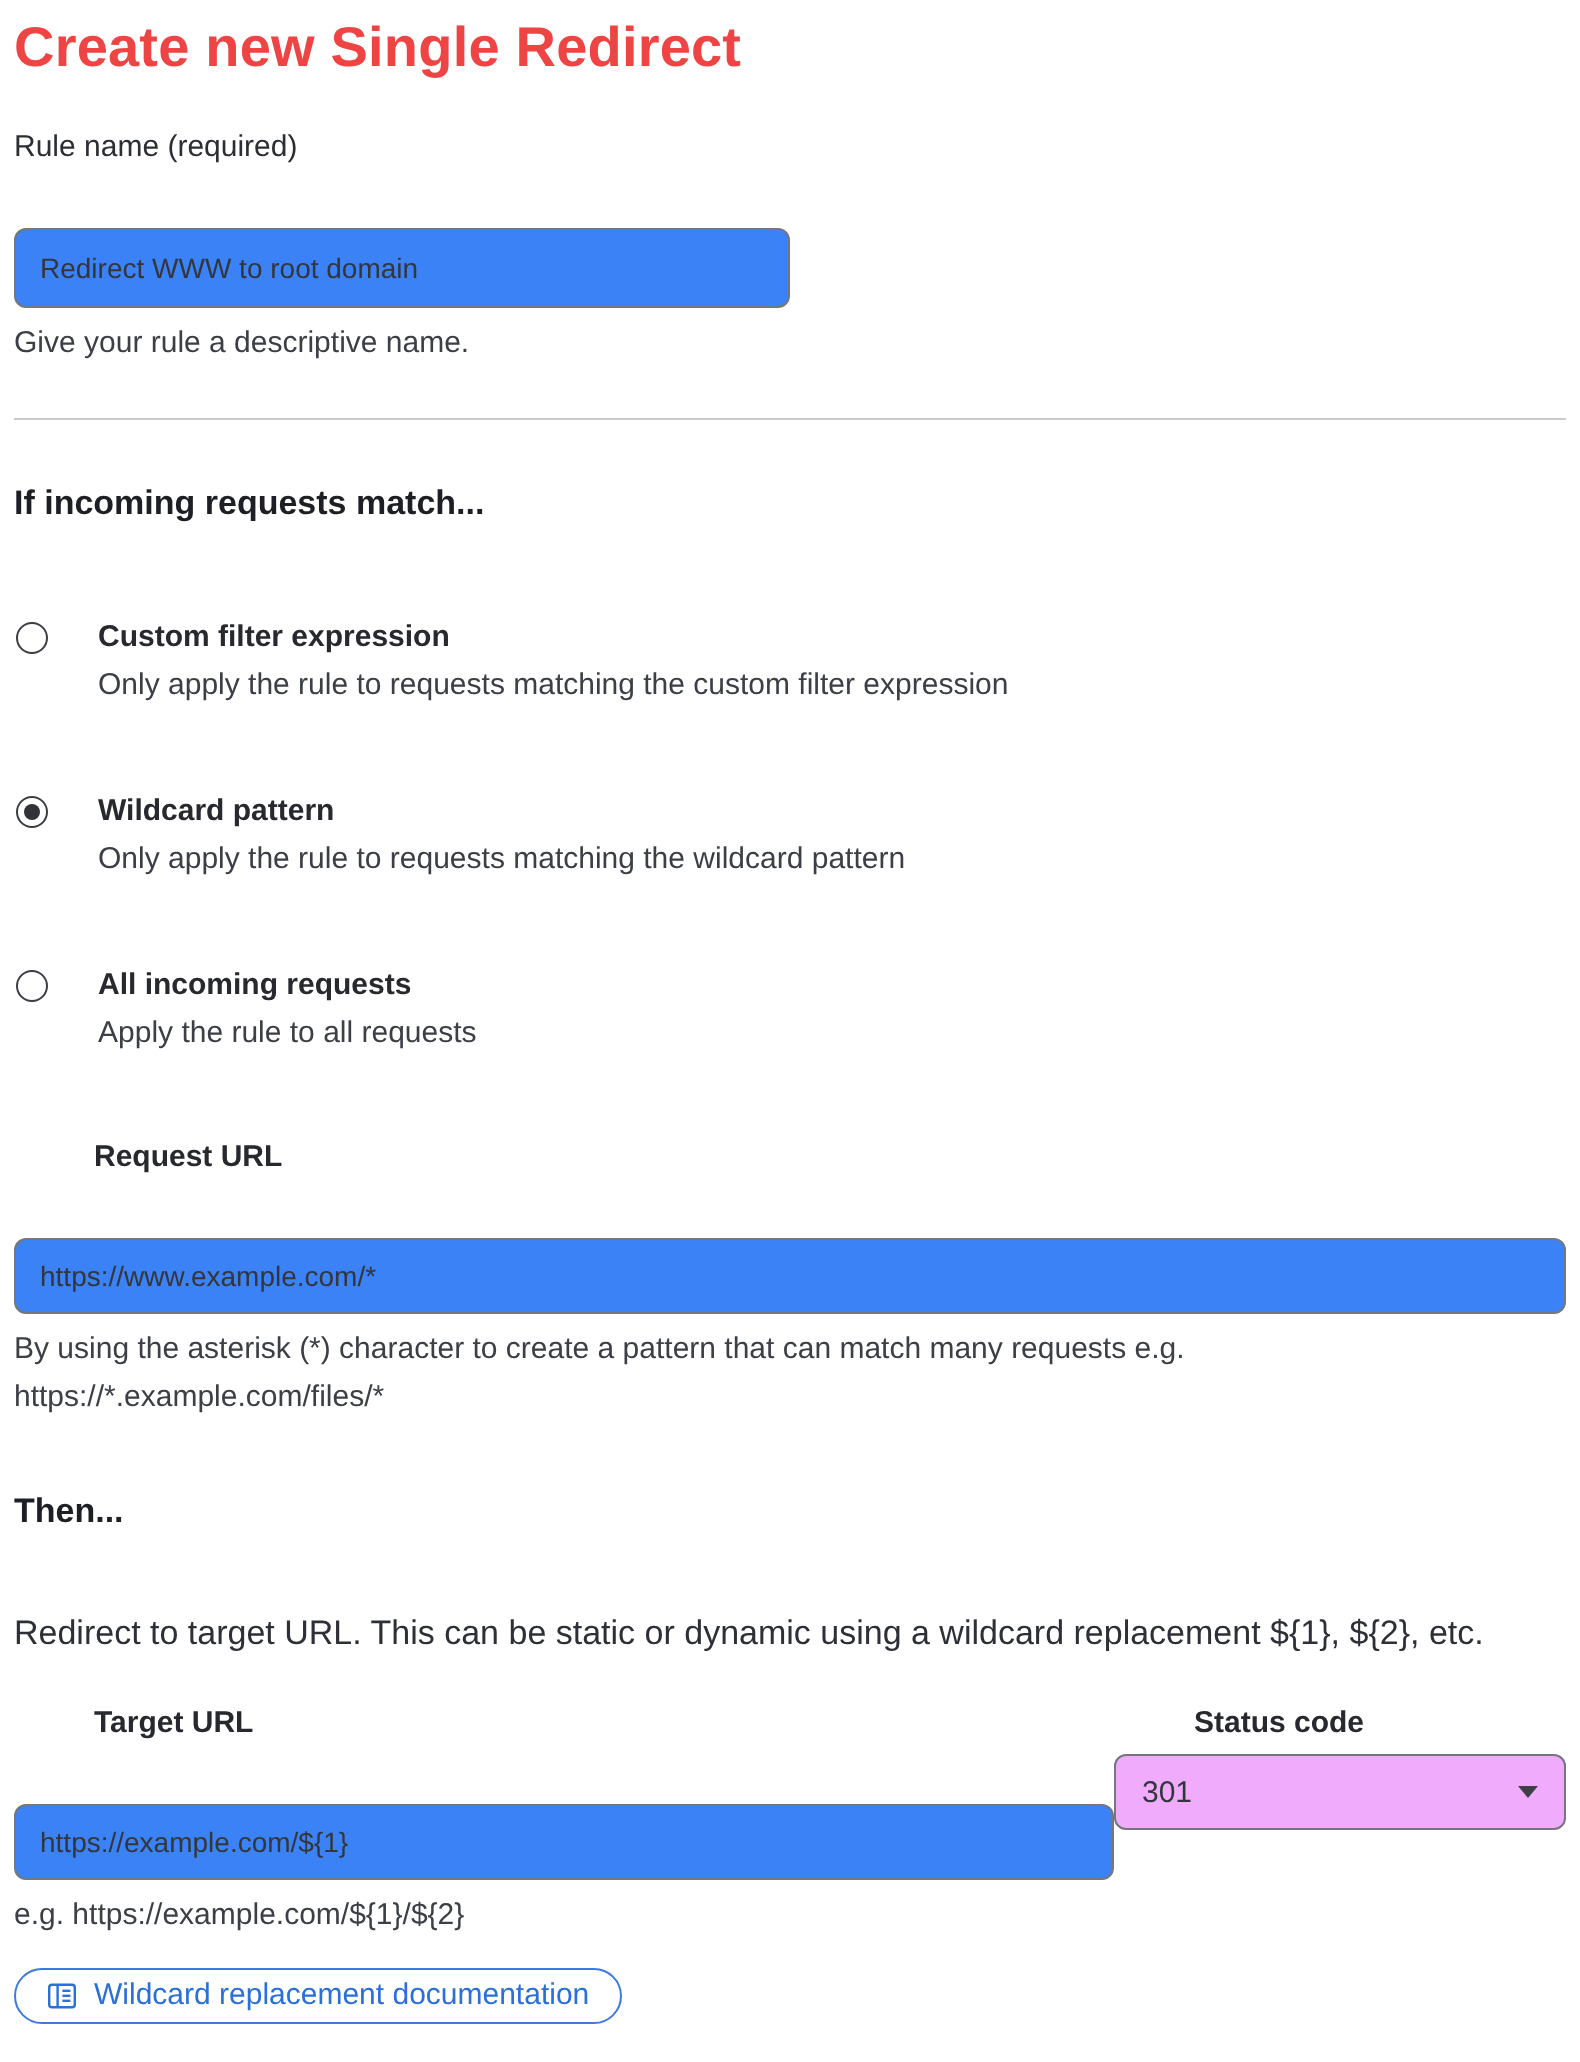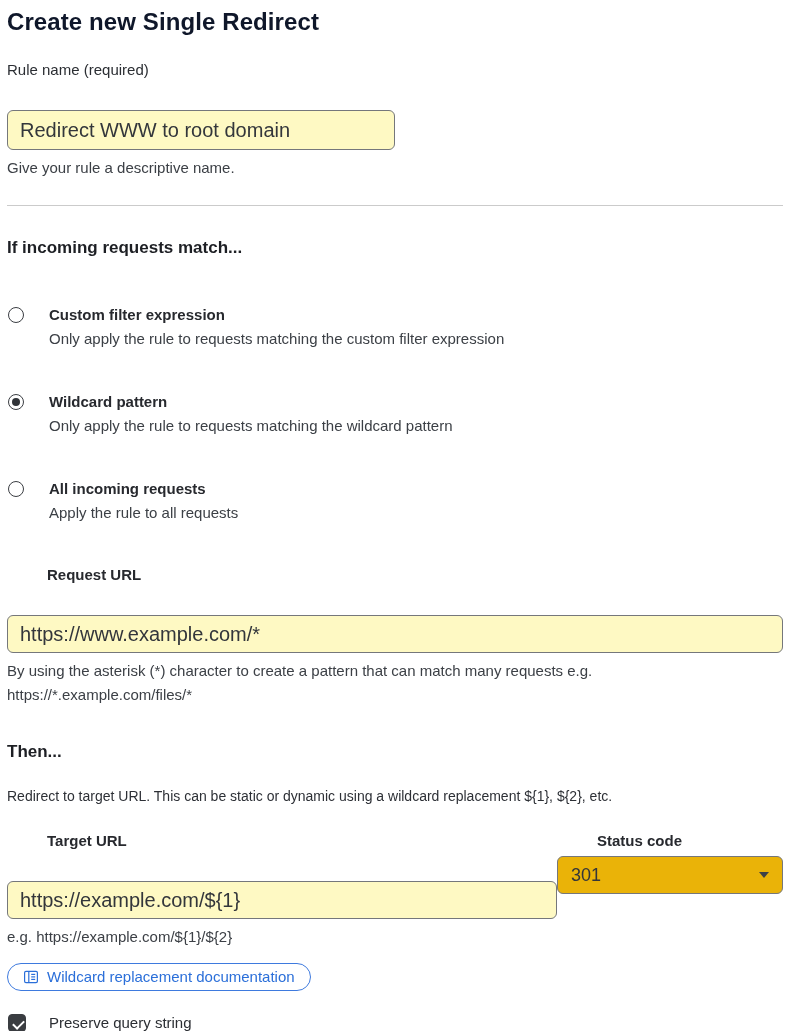--- a/index.html
+++ b/index.html
@@ -4,28 +4,28 @@
 <style>
   * { box-sizing: border-box; margin: 0; padding: 0; }
   html, body { background: #ffffff; }
   body {
     width: 790px; height: 1031px; overflow: hidden;
     font-family: "Liberation Sans", "DejaVu Sans", sans-serif;
     color: #25282d;
     padding: 8px 7px 0 7px;
   }
 
-  h1.page-title { font-size: 24px; font-weight: 700; color: #0f172a; margin: 0 0 25px; letter-spacing: .1px; }
+  h1.page-title { font-size: 28px; font-weight: 700; color: #ef4444; margin: 0 0 25px; letter-spacing: .1px; }
 
   .field-label { font-size: 15px; color: #2b2e33; margin-bottom: 7px; }
   .field-label.semibold { font-weight: 700; color: #27292e; margin-left: 40px; }
 
   .text-input {
     display: block; height: 40px; border: 1px solid #75777b; border-radius: 6px;
-    padding: 0 12px; font-size: 20px; color: #33363b; background: #fef9c3; width: 100%;
+    padding: 0 12px; font-size: 14px; color: #33363b; background: #3b82f6; width: 100%;
     font-family: inherit; outline: none; margin-top: 32px;
   }
   .rule-name-input { width: 388px; }
 
   .helper { font-size: 15px; color: #3c4046; margin-top: 6px; line-height: 24px; white-space: pre-line; }
 
   .divider { border: none; border-top: 1px solid #cbcbcb; margin: 25px 0 0; }
 
   h2.section-heading { font-size: 17px; font-weight: 700; color: #1d1f24; }
   .match-heading { margin-top: 32px; }
@@ -48,30 +48,30 @@
 
   .doc-pill {
     display: inline-flex; align-items: center; gap: 8px;
     margin-top: 14px; padding: 4px 15px 5px; min-height: 27px;
     border: 1px solid #3e7ade; border-radius: 999px; background: #fff;
     color: #2b6fd9; font-size: 15px; font-family: inherit; cursor: pointer;
   }
   .doc-pill svg { display: block; }
 
   .then-heading { margin-top: 35px; }
-  .then-desc { margin-top: 22px; font-size: 14px; color: #2d3036; line-height: 24px; }
+  .then-desc { margin-top: 39px; font-size: 17px; color: #2d3036; line-height: 24px; }
 
   .target-row { display: flex; margin-top: 24px; }
   .target-col { flex: 1 1 auto; }
   .status-col { flex: 0 0 226px; }
 
   .select-box {
-    height: 38px; border: 1px solid #75777b; border-radius: 6px; background: #eab308;
+    height: 38px; border: 1px solid #75777b; border-radius: 6px; background: #f0abfc;
     display: flex; align-items: center; justify-content: space-between;
-    padding: 0 13px; font-size: 18px; color: #33363b; cursor: pointer;
+    padding: 0 13px; font-size: 15px; color: #33363b; cursor: pointer;
   }
   .caret-down { width: 0; height: 0; border-left: 5px solid transparent; border-right: 5px solid transparent; border-top: 6px solid #3d4046; }
 
   .short-input { height: 38px; }
 
   .checkbox-row { display: flex; align-items: flex-start; margin-top: 23px; margin-left: 1px; }
   .checkbox {
     width: 18px; height: 18px; border: 1px solid #3b3e43; border-radius: 4px;
     position: relative; background: #fff; cursor: pointer; flex: 0 0 auto;
   }

